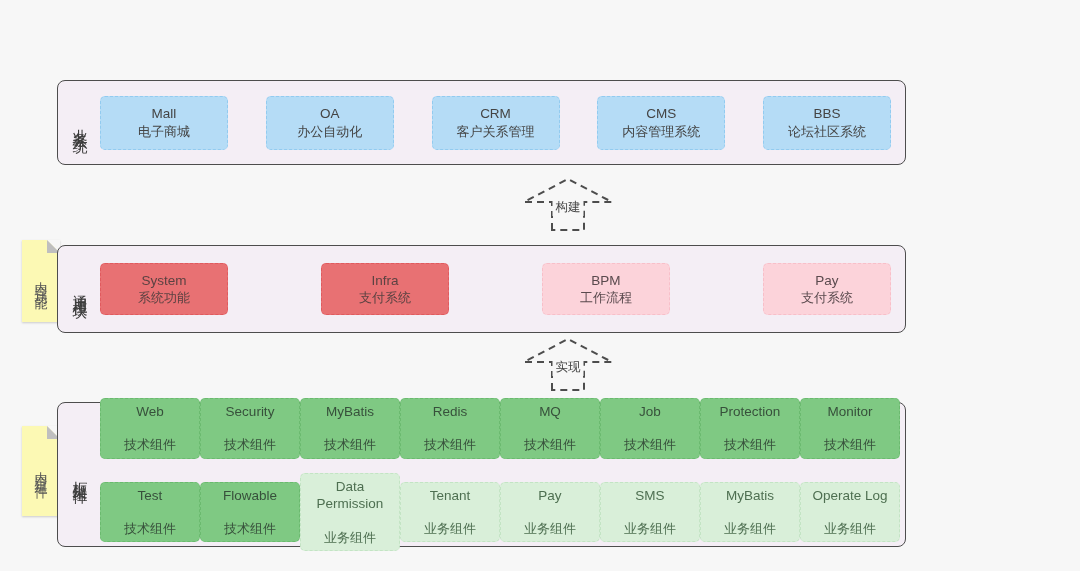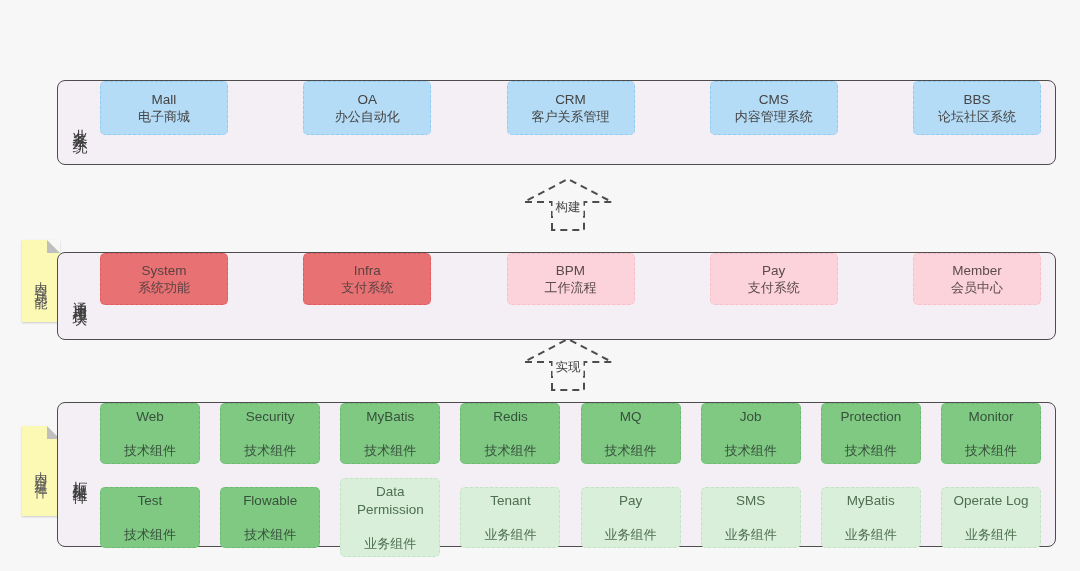--- a/index.html
+++ b/index.html
@@ -4,30 +4,30 @@
 <style>
   * { margin:0; padding:0; box-sizing:border-box; }
   html,body { width:1080px; height:571px; }
   body {
     font-family:"Liberation Sans", "DejaVu Sans", sans-serif;
     background:var(--page-bg,#f7f7f7);
     position:relative;
     overflow:hidden;
   }
   .panel {
-    position:absolute; left:57px; width:999px;
+    position:absolute; left:57px; width:849px;
     background:var(--panel-bg,#f4eef5);
     border:1.5px solid var(--panel-border,#4d4d4d);
     border-radius:8px;
-    display:flex; align-items:flex-start;
+    display:flex; align-items:center;
     padding:0 14px 0 10px;
     z-index:2;
   }
   .panel1 { top:80px;  height:85px; }
-  .panel2 { top:252px; height:88px; }
+  .panel2 { top:245px; height:88px; }
   .panel3 { top:402px; height:145px; }
   .vtext { writing-mode:vertical-rl; text-orientation:upright; }
   .panel-label {
     font-size:15px; color:var(--label-text,#3c3c3c);
     align-self:center; letter-spacing:3px; line-height:1;
     width:20px; text-align:center; flex:0 0 auto;
   }
   .panel-content {
     flex:1; margin-left:12px;
     display:flex; flex-direction:column; justify-content:center; gap:14px;
@@ -135,24 +135,20 @@
           <span class="zh">支付系统</span>
         </div>
         <div class="box wide pink">
           <span class="en">BPM</span>
           <span class="zh">工作流程</span>
         </div>
         <div class="box wide pink">
           <span class="en">Pay</span>
           <span class="zh">支付系统</span>
         </div>
-        <div class="box wide pink">
-          <span class="en">Member</span>
-          <span class="zh">会员中心</span>
-        </div>
       </div>
     </div>
   </section>
 
   <div class="arrow arrow2">
     <svg viewBox="0 0 100 58">
       <polygon points="34,55 34,27 6,27 50,4 94,27 66,27 66,55" fill="none" stroke="#4d4d4d" stroke-width="2" stroke-dasharray="7 5"></polygon>
     </svg>
     <span class="arrow-label">实现</span>
   </div>

